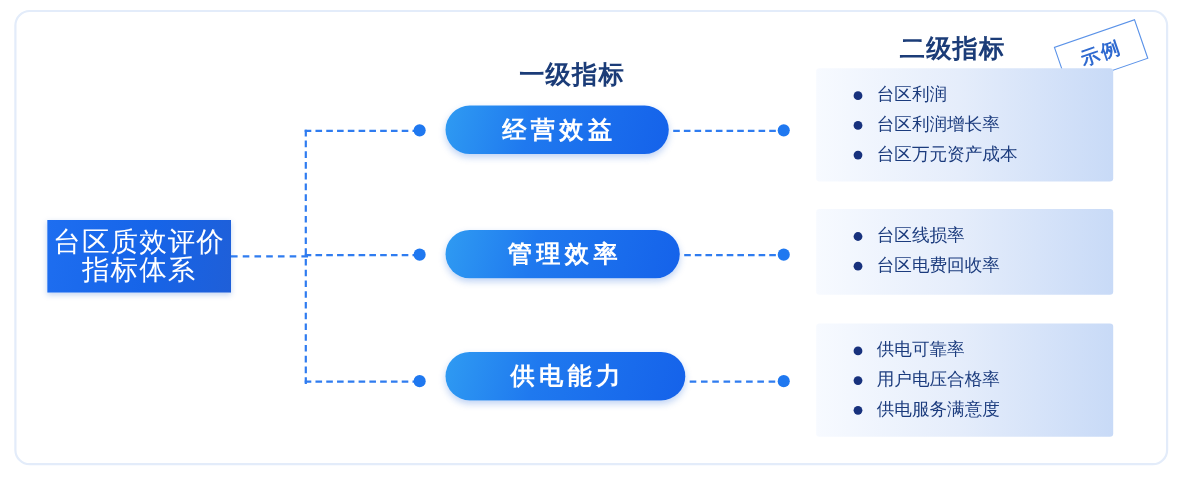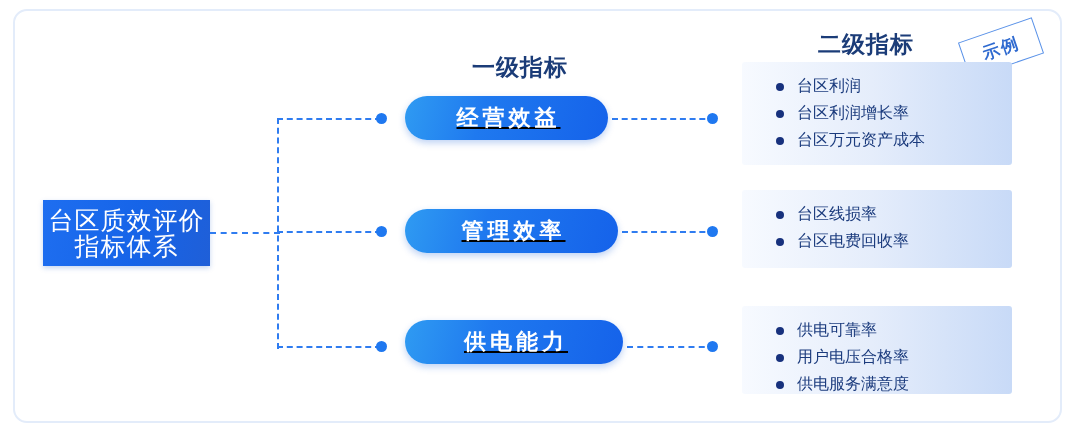--- a/index.html
+++ b/index.html
@@ -92,21 +92,20 @@
   
   .pill {
     position: absolute;
     height: 44px;
     border-radius: 22px;
     background: linear-gradient(105deg, #2f9bf2 0%, #1f79ef 38%, #1562ea 100%);
     display: flex;
     align-items: center;
     justify-content: center;
     box-shadow: 0 3px 7px rgba(22,92,214,0.28);
-    text-decoration: underline;
   }
   .pill-label {
     color: #ffffff;
     font-weight: bold;
     font-size: 22px;
     letter-spacing: 4px;
     text-indent: 4px;
     white-space: nowrap;
   }
   #pill-0 { left: 405px; top: 96px;  width: 203px; }
@@ -118,21 +117,21 @@
     position: absolute;
     left: 742px;
     width: 270px;
     background: linear-gradient(90deg, #f7faff 0%, #e5edfb 48%, #c8daf7 100%);
     border-radius: 3px;
     box-sizing: border-box;
     padding: 11px 0 11px 34px;
   }
   #card-0 { top: 62px;  height: 103px; }
   #card-1 { top: 190px; height: 78px; }
-  #card-2 { top: 306px; height: 88px; }
+  #card-2 { top: 294px; height: 103px; }
 
   .card-item {
     display: flex;
     align-items: center;
     height: 27px;
   }
   .bullet {
     width: 8px;
     height: 8px;
     border-radius: 50%;

